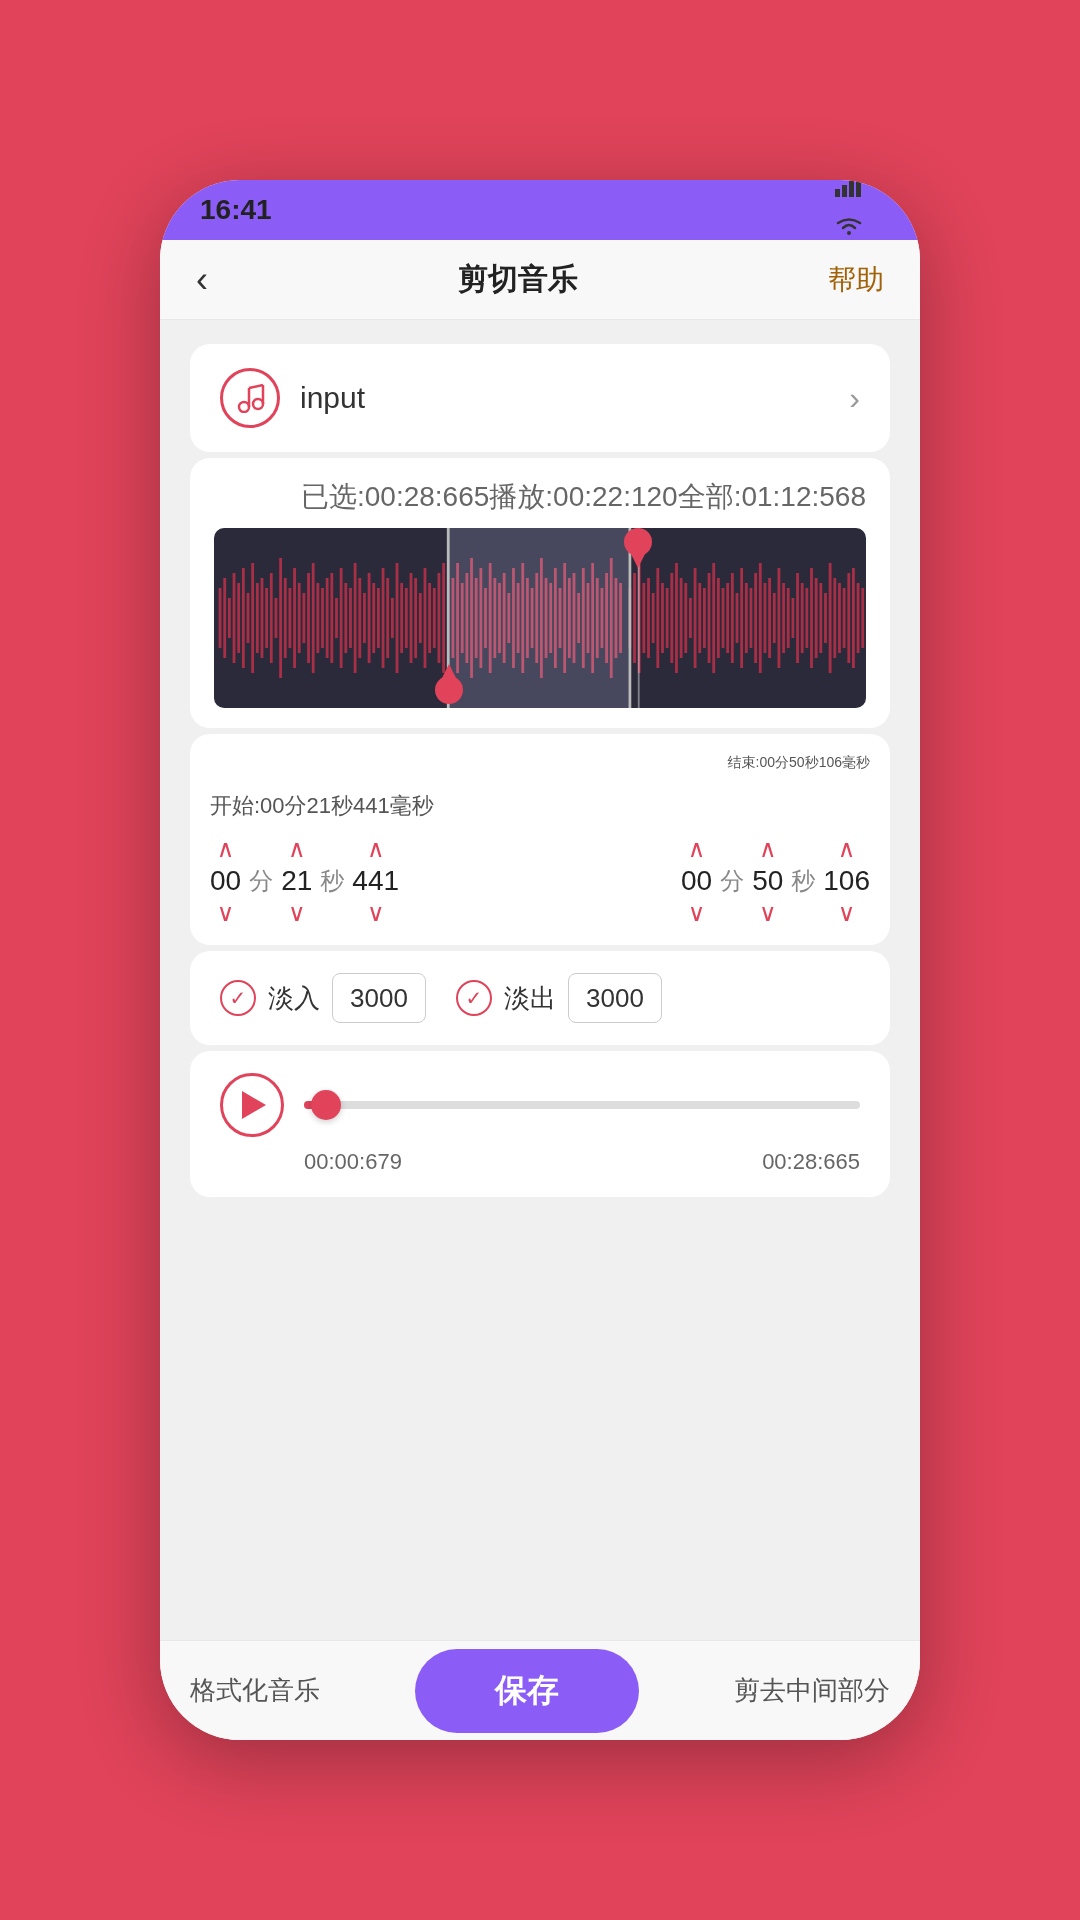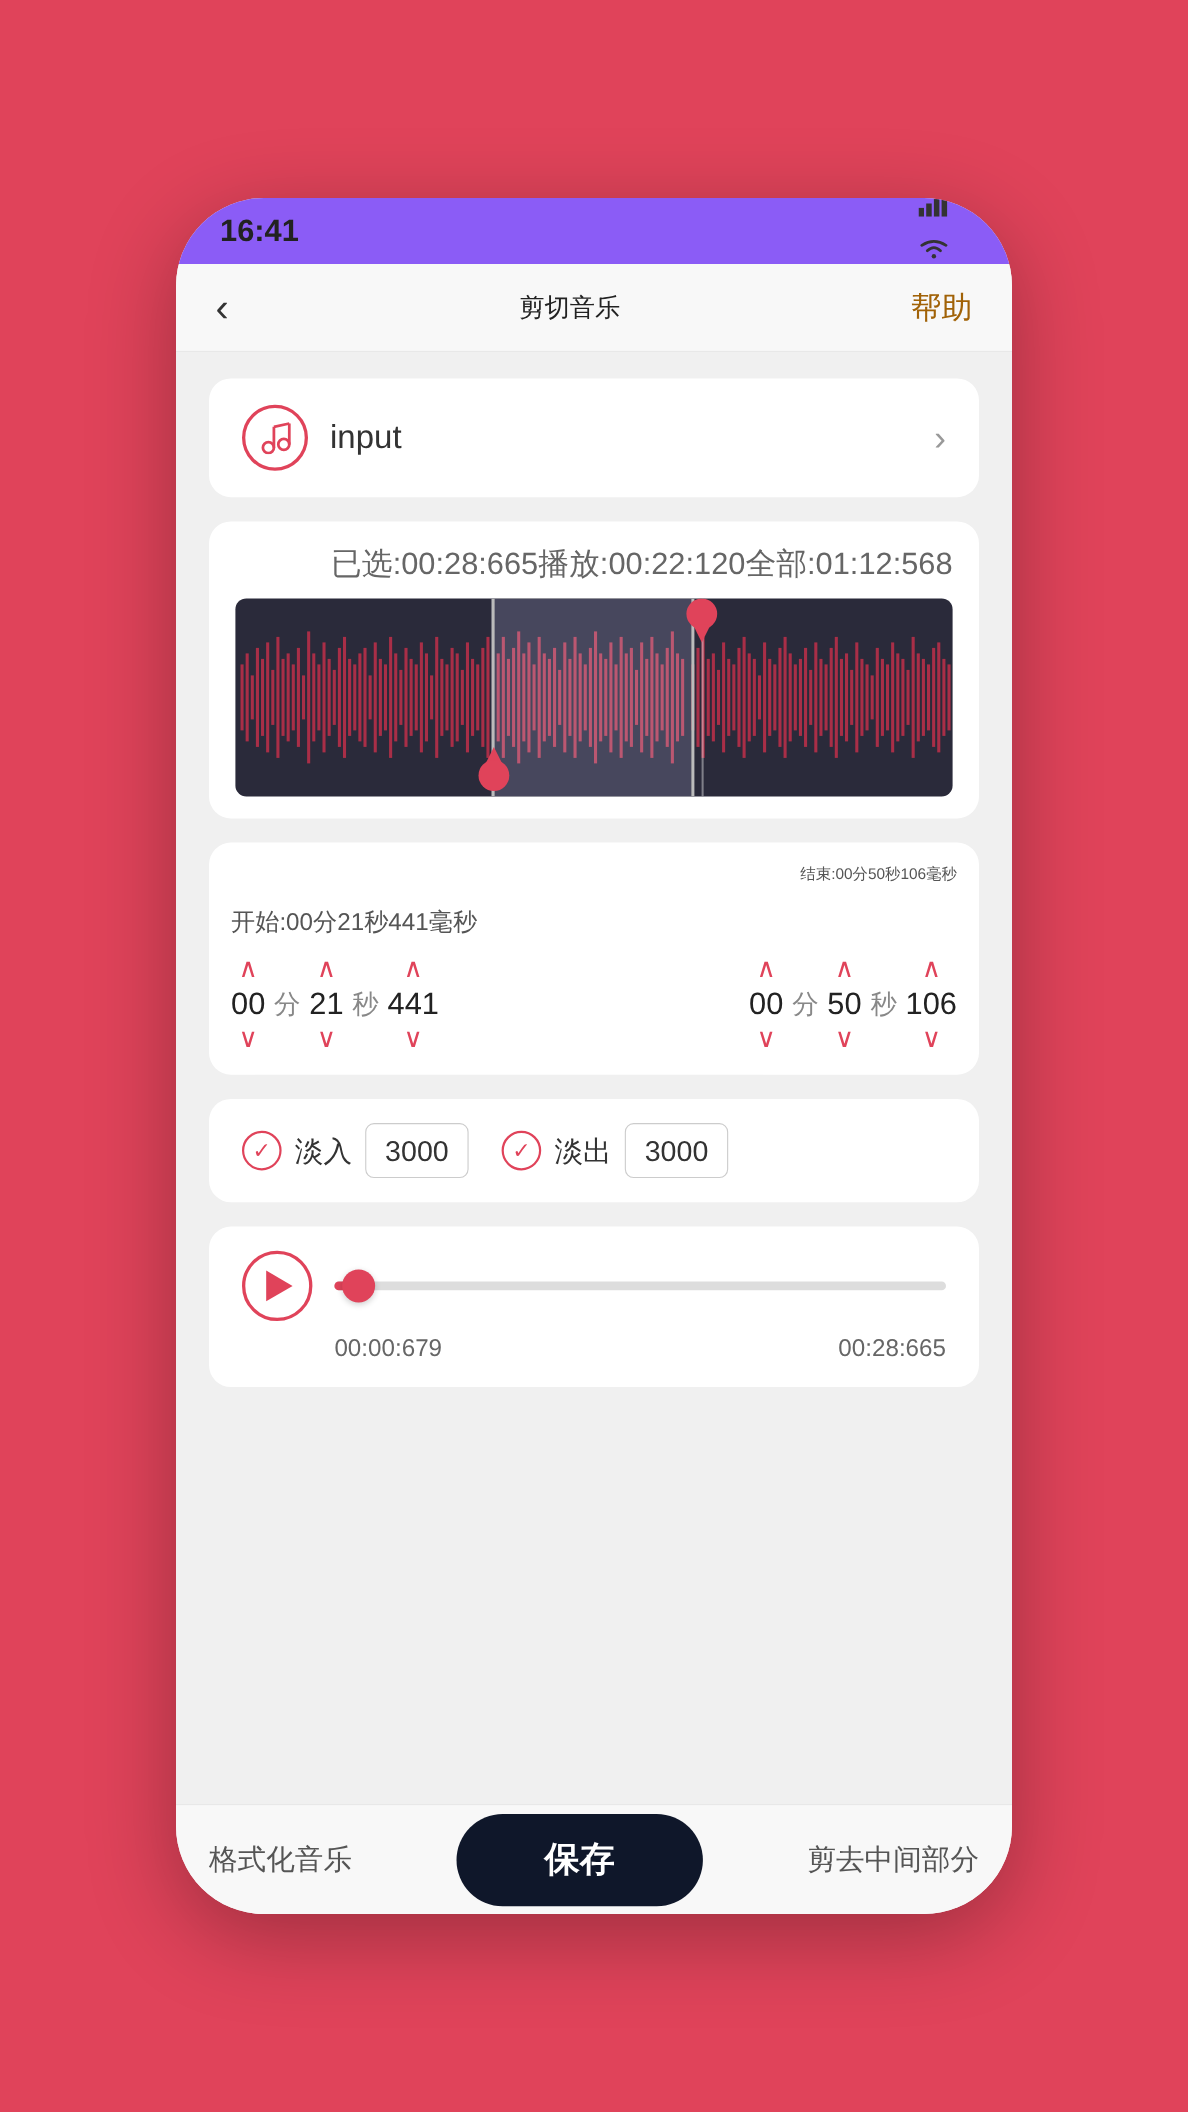--- a/index.html
+++ b/index.html
@@ -56,36 +56,36 @@
       padding: 0 36px;
       flex-shrink: 0;
       border-bottom: 1px solid #e8e8e8;
     }
     .nav-back {
       font-size: 36px;
       color: #333;
       cursor: pointer;
     }
     .nav-title {
-      font-size: 23px;
-      font-weight: 400;
+      font-size: 30px;
+      font-weight: 700;
       color: #222;
     }
     .nav-help {
       font-size: 28px;
       color: #a16207;
       text-align: center;
     }
     
     .content {
       flex: 1;
       padding: 24px 30px;
       display: flex;
       flex-direction: column;
-      gap: 22px;
+      gap: 6px;
       background: #f0f0f0;
       overflow-y: auto;
     }
     .card {
       background: #fff;
       border-radius: 20px;
       padding: 24px 30px;
     }
     
     .file-card {
@@ -258,21 +258,21 @@
       justify-content: space-between;
       padding: 0 30px;
       flex-shrink: 0;
       border-top: 1px solid #e8e8e8;
     }
     .bottom-action {
       font-size: 26px;
       color: #555;
     }
     .save-btn {
-      background: #0f172a;
+      background: #8b5cf6;
       color: #fff;
       border: none;
       border-radius: 50px;
       padding: 20px 80px;
       font-size: 32px;
       font-weight: 600;
       cursor: pointer;
     }
     .spinner-col {
       display: flex;

